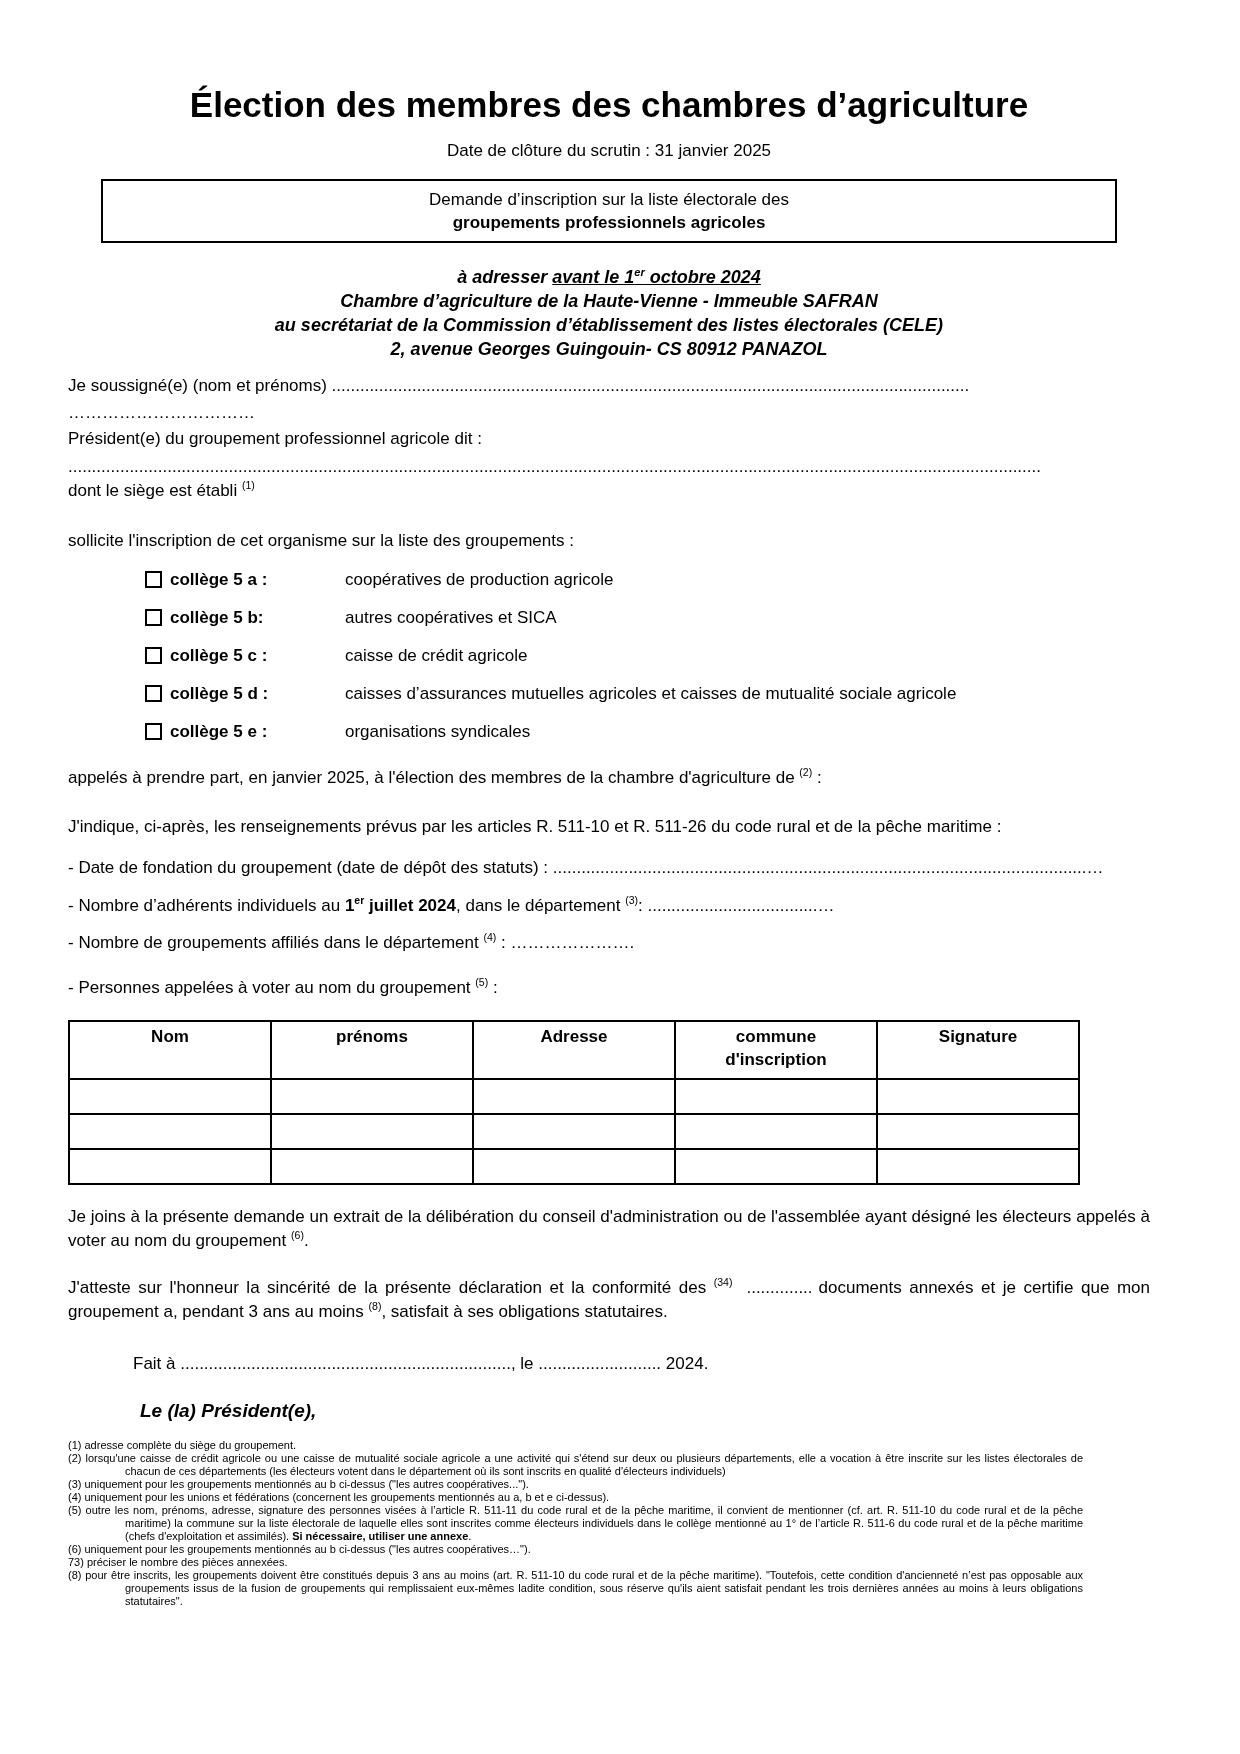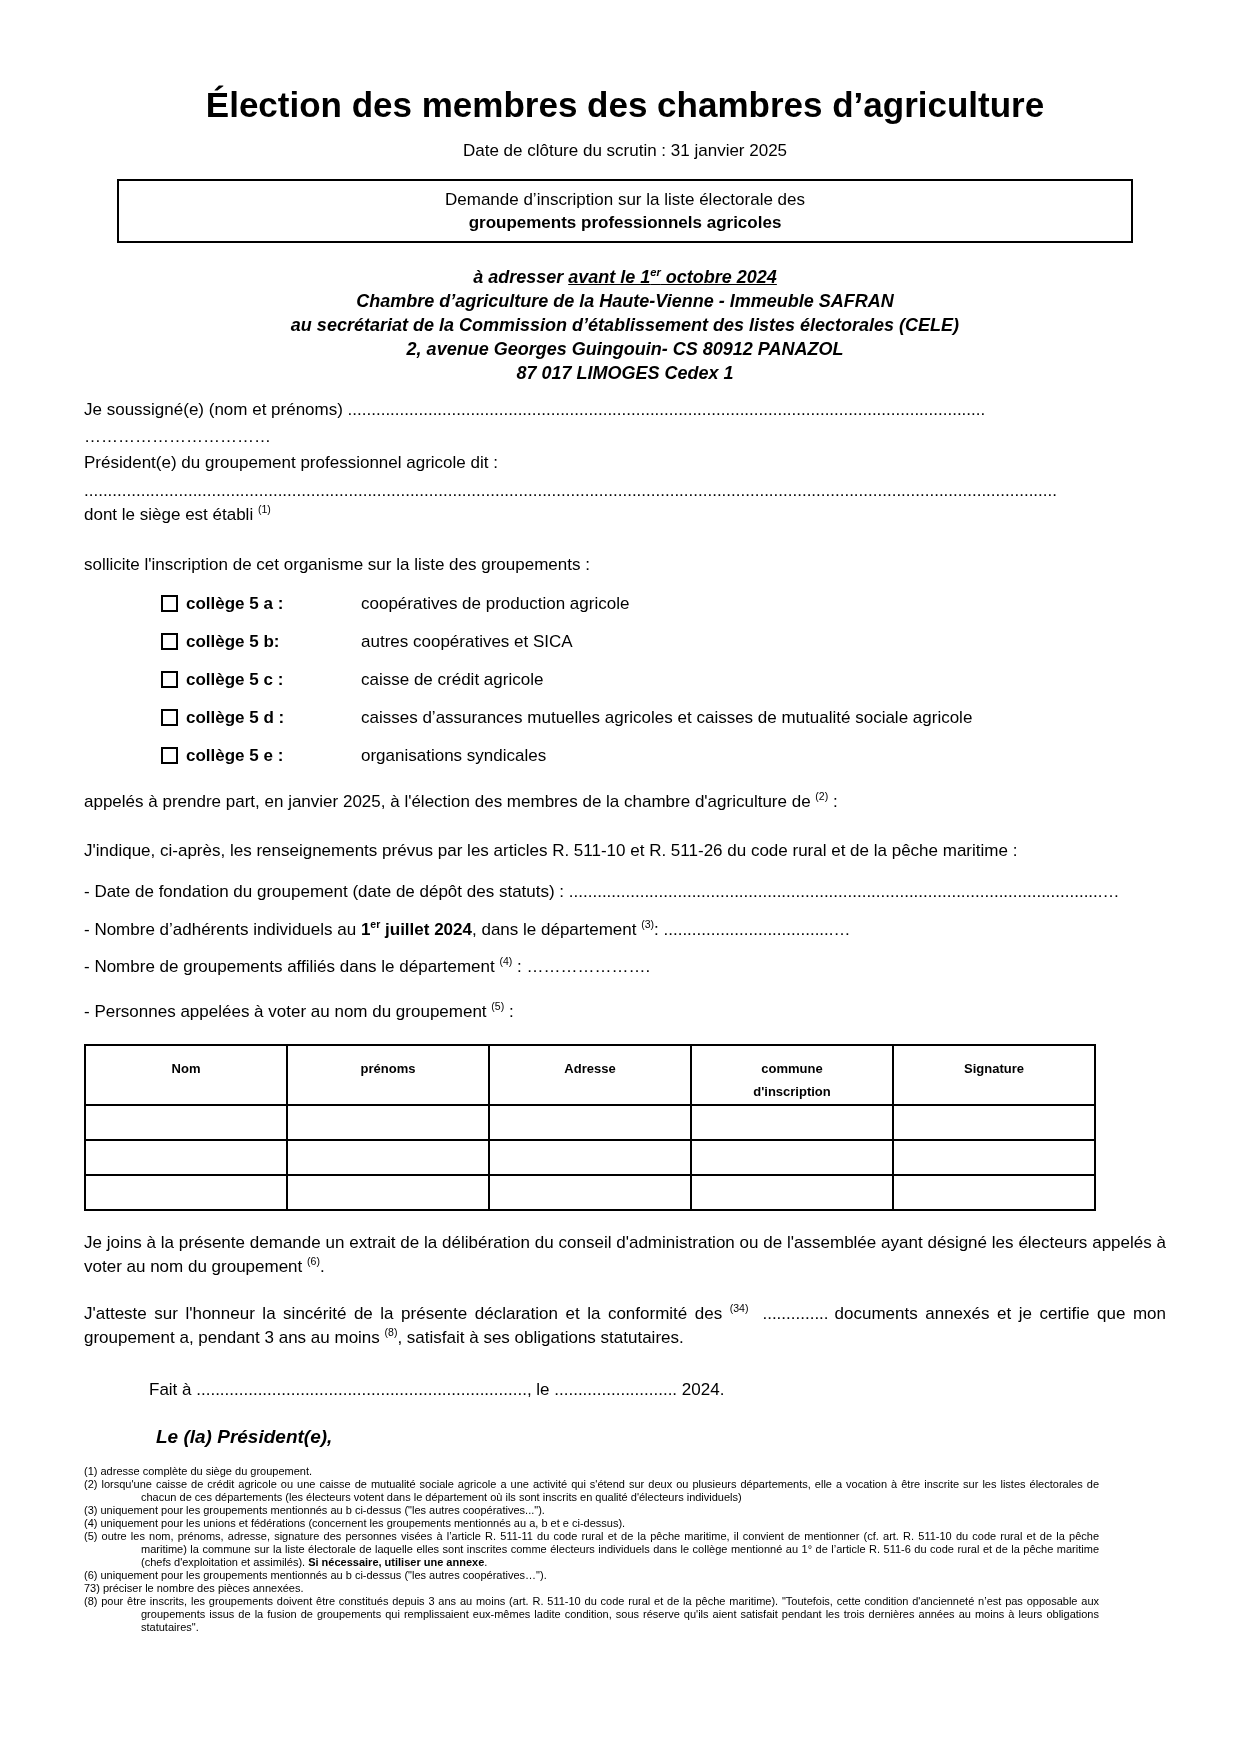--- a/index.html
+++ b/index.html
@@ -1,18 +1,18 @@
 <!DOCTYPE html>
 <html><head>
 <meta charset="utf-8">
 <style>
   html,body{margin:0;padding:0;background:#888;}
   .page{position:relative;width:1240px;height:1754px;background:#ffffff;margin:0 auto;
         font-family:"Liberation Sans",sans-serif;color:#000;overflow:hidden;}
-  .content{position:absolute;left:84px;top:0;width:1082px;font-size:17px;line-height:23px;}
+  .content{position:absolute;left:68px;top:0;width:1082px;font-size:17px;line-height:23px;}
   .title{margin:84px 0 0 0;font-size:35px;line-height:42px;font-weight:bold;text-align:center;}
   .closing{margin-top:13px;text-align:center;}
   .frame-box{margin:17px auto 0 auto;width:1012px;border:2px solid #000;text-align:center;padding:7px 0 7px 0;}
   .frame-box .b2{font-weight:bold;}
   .addr{margin-top:22px;text-align:center;font-weight:bold;font-style:italic;font-size:18px;line-height:24px;}
   .u{text-decoration:underline;}
   sup{font-size:0.62em;vertical-align:super;line-height:0;}
   .p-sous{margin-top:13px;}
   .p-dots2{margin-top:4px;}
   .p-pres{margin-top:3px;}
@@ -24,22 +24,22 @@
   .cb{flex:0 0 auto;width:13px;height:13px;border:2px solid #000;margin:3px 8px 0 0;background:#fff;}
   .college-label{font-weight:bold;width:175px;flex:0 0 auto;}
   .p-appeles{margin-top:23px;}
   .p-jindique{margin-top:26px;line-height:24px;text-align:justify;}
   .p-fondation{margin-top:17px;white-space:nowrap;overflow:hidden;}
   .p-adherents{margin-top:15px;white-space:nowrap;overflow:hidden;}
   .p-affilies{margin-top:14px;}
   .p-personnes{margin-top:22px;}
   table.voters{border-collapse:collapse;margin-top:21px;width:1012px;table-layout:fixed;}
   table.voters th,table.voters td{border:2px solid #000;}
-  table.voters th{font-size:13px;font-weight:bold;text-align:center;vertical-align:top;
-                  padding-top:11px;height:58px;white-space:pre-line;line-height:23px;box-sizing:border-box;}
+  table.voters th{font-size:17px;font-weight:bold;text-align:center;vertical-align:top;
+                  padding-top:3px;height:58px;white-space:pre-line;line-height:23px;box-sizing:border-box;}
   table.voters td{height:35px;box-sizing:border-box;}
   .p-joins{margin-top:20px;line-height:24px;text-align:justify;}
   .p-atteste{margin-top:23px;line-height:24px;text-align:justify;}
   .atteste-dots{margin:0 6px 0 14px;}
   .p-fait{margin:28px 0 0 65px;white-space:nowrap;overflow:hidden;}
   .p-sig{margin:24px 0 0 72px;font-size:19px;font-weight:bold;font-style:italic;}
   .footnotes{margin-top:17px;width:1015px;font-size:11px;line-height:13px;text-align:justify;}
   .footnotes p{margin:0;padding-left:57px;text-indent:-57px;}
   .fn-bold{font-weight:bold;}
 </style>
@@ -56,21 +56,20 @@
     <div class="frame-box">
       <div>Demande d’inscription sur la liste électorale des</div>
       <div class="b2">groupements professionnels agricoles</div>
     </div>
 
     <div class="addr">
       <div><span>à adresser </span><span class="u"><span>avant le 1</span><sup>er</sup><span> octobre 2024</span></span></div>
       <div>Chambre d’agriculture de la Haute-Vienne - Immeuble SAFRAN</div>
       <div>au secrétariat de la Commission d’établissement des listes électorales (CELE)</div>
       <div>2, avenue Georges Guingouin- CS 80912 PANAZOL</div>
-      <div>87 017 LIMOGES Cedex 1</div>
     </div>
 
     <div class="p-sous"><span>Je soussigné(e) (nom et prénoms) </span><span>.......................................................................................................................................</span></div>
     <div class="p-dots2">……………………………</div>
 
     <div class="p-pres">Président(e) du groupement professionnel agricole dit :</div>
     <div class="p-dotsfull">..............................................................................................................................................................................................................</div>
 
     <div class="p-siege"><span>dont le siège est établi </span><sup>(1)</sup></div>
 

